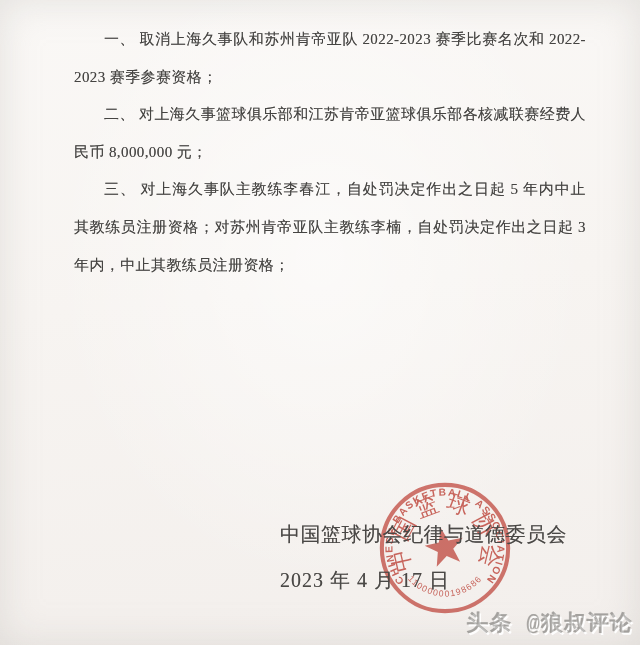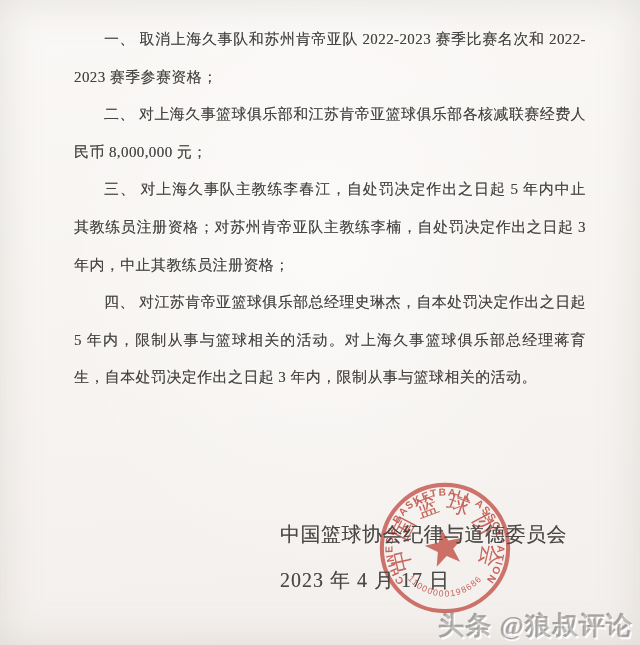--- a/index.html
+++ b/index.html
@@ -71,38 +71,37 @@
   .seal .seal-en { font-family: "Liberation Sans", sans-serif; font-size: 10.5px; font-weight: bold; letter-spacing: 1.6px; }
   .seal .seal-cn { font-size: 23px; letter-spacing: 5px; }
   .seal .seal-num { font-family: "Liberation Sans", sans-serif; font-size: 9px; letter-spacing: 1.3px; }
 
   
   .watermark {
     position: absolute;
     right: 7px;
     top: 608px;
     z-index: 4;
-    font-family: Liberation Serif, serif;
-    font-size: 26px;
+    font-family: Liberation Mono, monospace;
+    font-size: 22px;
     font-weight: bold;
     letter-spacing: 1px;
     color: rgba(150,148,145,0.62);
     text-shadow: 1.5px 1.5px 0 rgba(255,255,255,0.95), -0.5px -0.5px 0 rgba(120,118,115,0.45);
   }
 </style>
 </head>
 <body>
 
 <div class="page">
 
   <div class="doc-body">
     <p>一、 取消上海久事队和苏州肯帝亚队 2022-2023 赛季比赛名次和 2022-2023 赛季参赛资格；</p>
     <p>二、 对上海久事篮球俱乐部和江苏肯帝亚篮球俱乐部各核减联赛经费人民币 8,000,000 元；</p>
     <p>三、 对上海久事队主教练李春江，自处罚决定作出之日起 5 年内中止其教练员注册资格；对苏州肯帝亚队主教练李楠，自处罚决定作出之日起 3 年内，中止其教练员注册资格；</p>
-    <p>四、 对江苏肯帝亚篮球俱乐部总经理史琳杰，自本处罚决定作出之日起 5 年内，限制从事与篮球相关的活动。对上海久事篮球俱乐部总经理蒋育生，自本处罚决定作出之日起 3 年内，限制从事与篮球相关的活动。</p>
   </div>
 
   <div class="seal">
     <svg viewBox="0 0 140 140" xmlns="http://www.w3.org/2000/svg">
       <defs>
         <path id="arc-en" d="M 35.3 111.4 A 54 54 0 1 1 104.7 111.4" fill="none"></path>
         <path id="arc-cn" d="M 38.1 92.4 A 39 39 0 1 1 101.9 92.4" fill="none"></path>
         <path id="arc-num" d="M 26.7 95 A 50 50 0 0 0 113.3 95" fill="none"></path>
       </defs>
       <circle cx="70" cy="70" r="65" fill="none" stroke="#c6493f" stroke-width="4.2" opacity="0.9"></circle>

